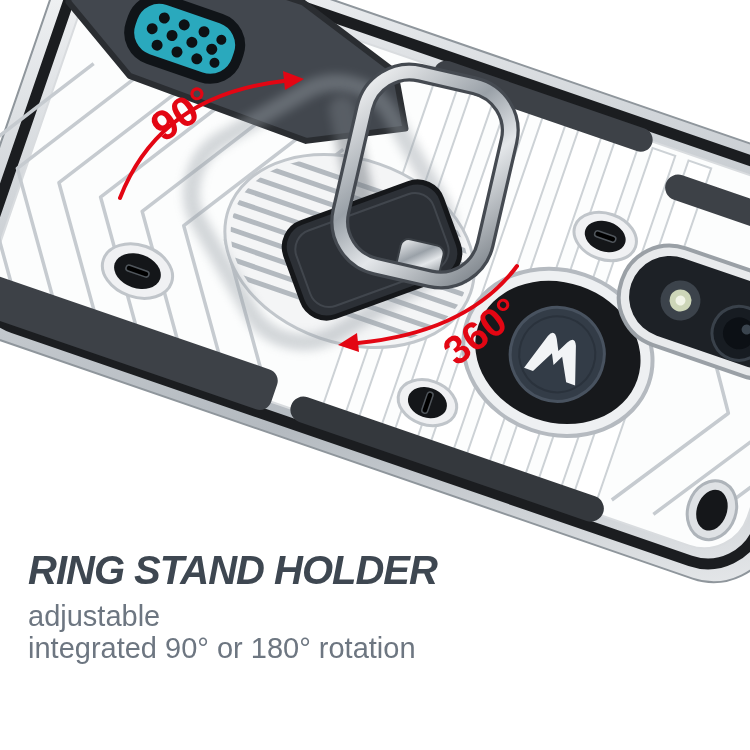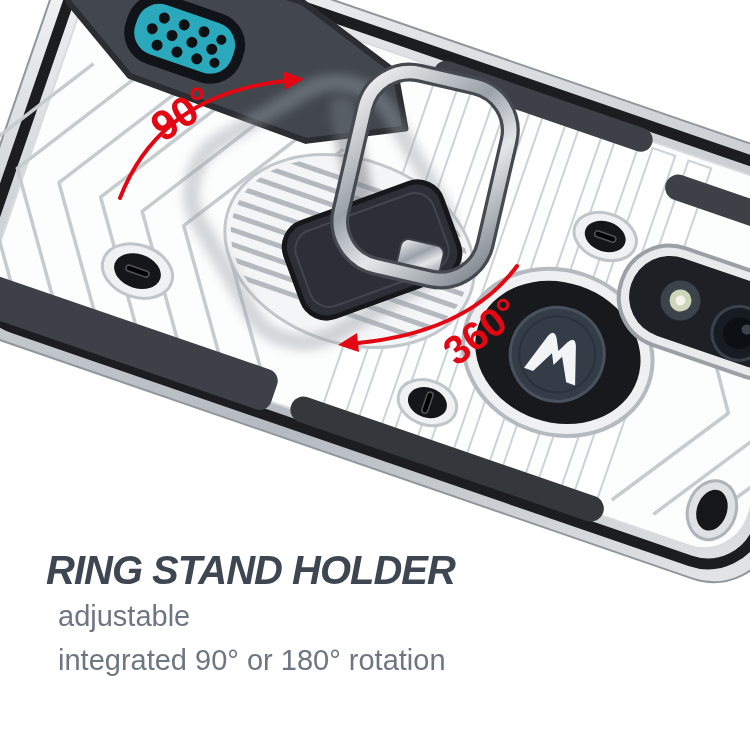--- a/index.html
+++ b/index.html
@@ -1,27 +1,27 @@
 <!DOCTYPE html>
 <html><head>
 <meta charset="utf-8">
 <style>
   html,body{margin:0;padding:0;}
   body{
     width:750px;height:750px;overflow:hidden;position:relative;
     background:#ffffff;font-family:"Liberation Sans",sans-serif;
   }
   #scene{position:absolute;left:0;top:0;}
-  .caption{position:absolute;left:46px;top:548px;width:560px;}
+  .caption{position:absolute;left:28px;top:548px;width:560px;}
   .caption h1{
     margin:0;font-size:40px;line-height:1.1;font-weight:bold;font-style:italic;
     letter-spacing:-1px;color:#3e4751;white-space:nowrap;
   }
   .caption p{
-    margin:12px;font-size:29px;line-height:1.12;font-weight:400;color:#6d7681;white-space:nowrap;
+    margin:0;font-size:29px;line-height:1.12;font-weight:400;color:#6d7681;white-space:nowrap;
   }
   .caption p.first{margin-top:8px;}
 </style>
 </head>
 <body>
 
 <svg id="scene" width="750" height="750" viewBox="0 0 750 750">
   <defs>
     <linearGradient id="rail" x1="0" y1="0" x2="1" y2="1">
       <stop offset="0" stop-color="#fafbfc"></stop>

